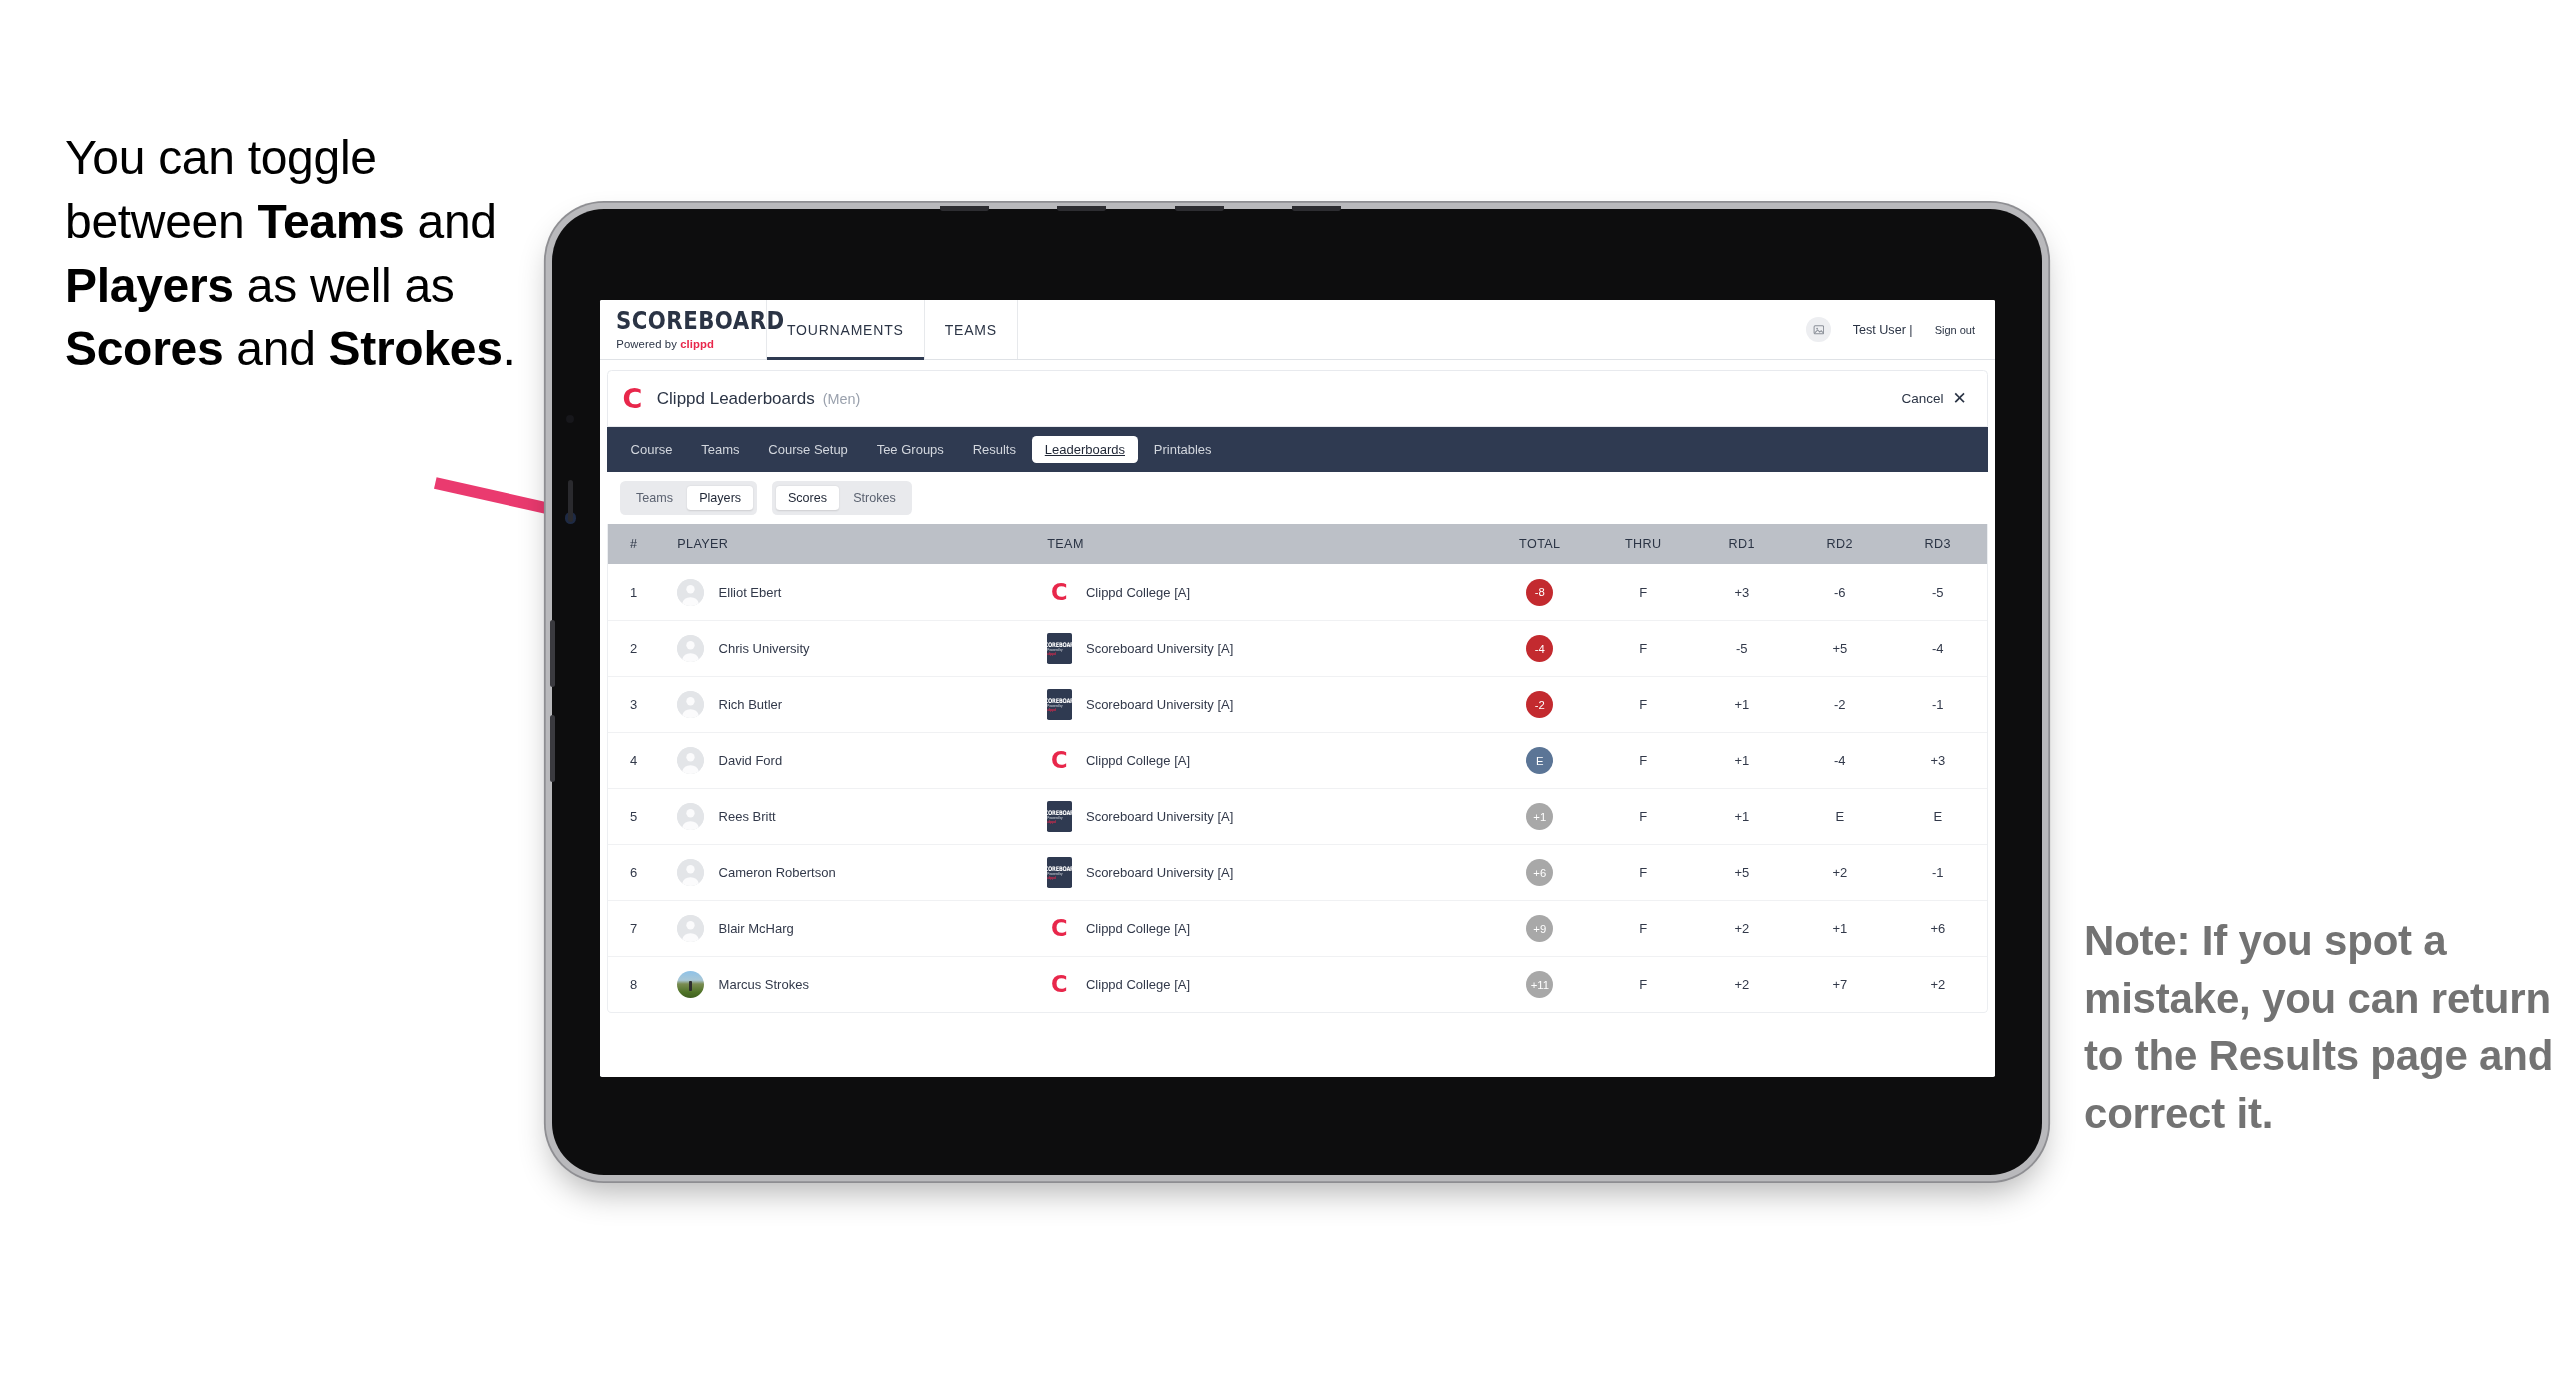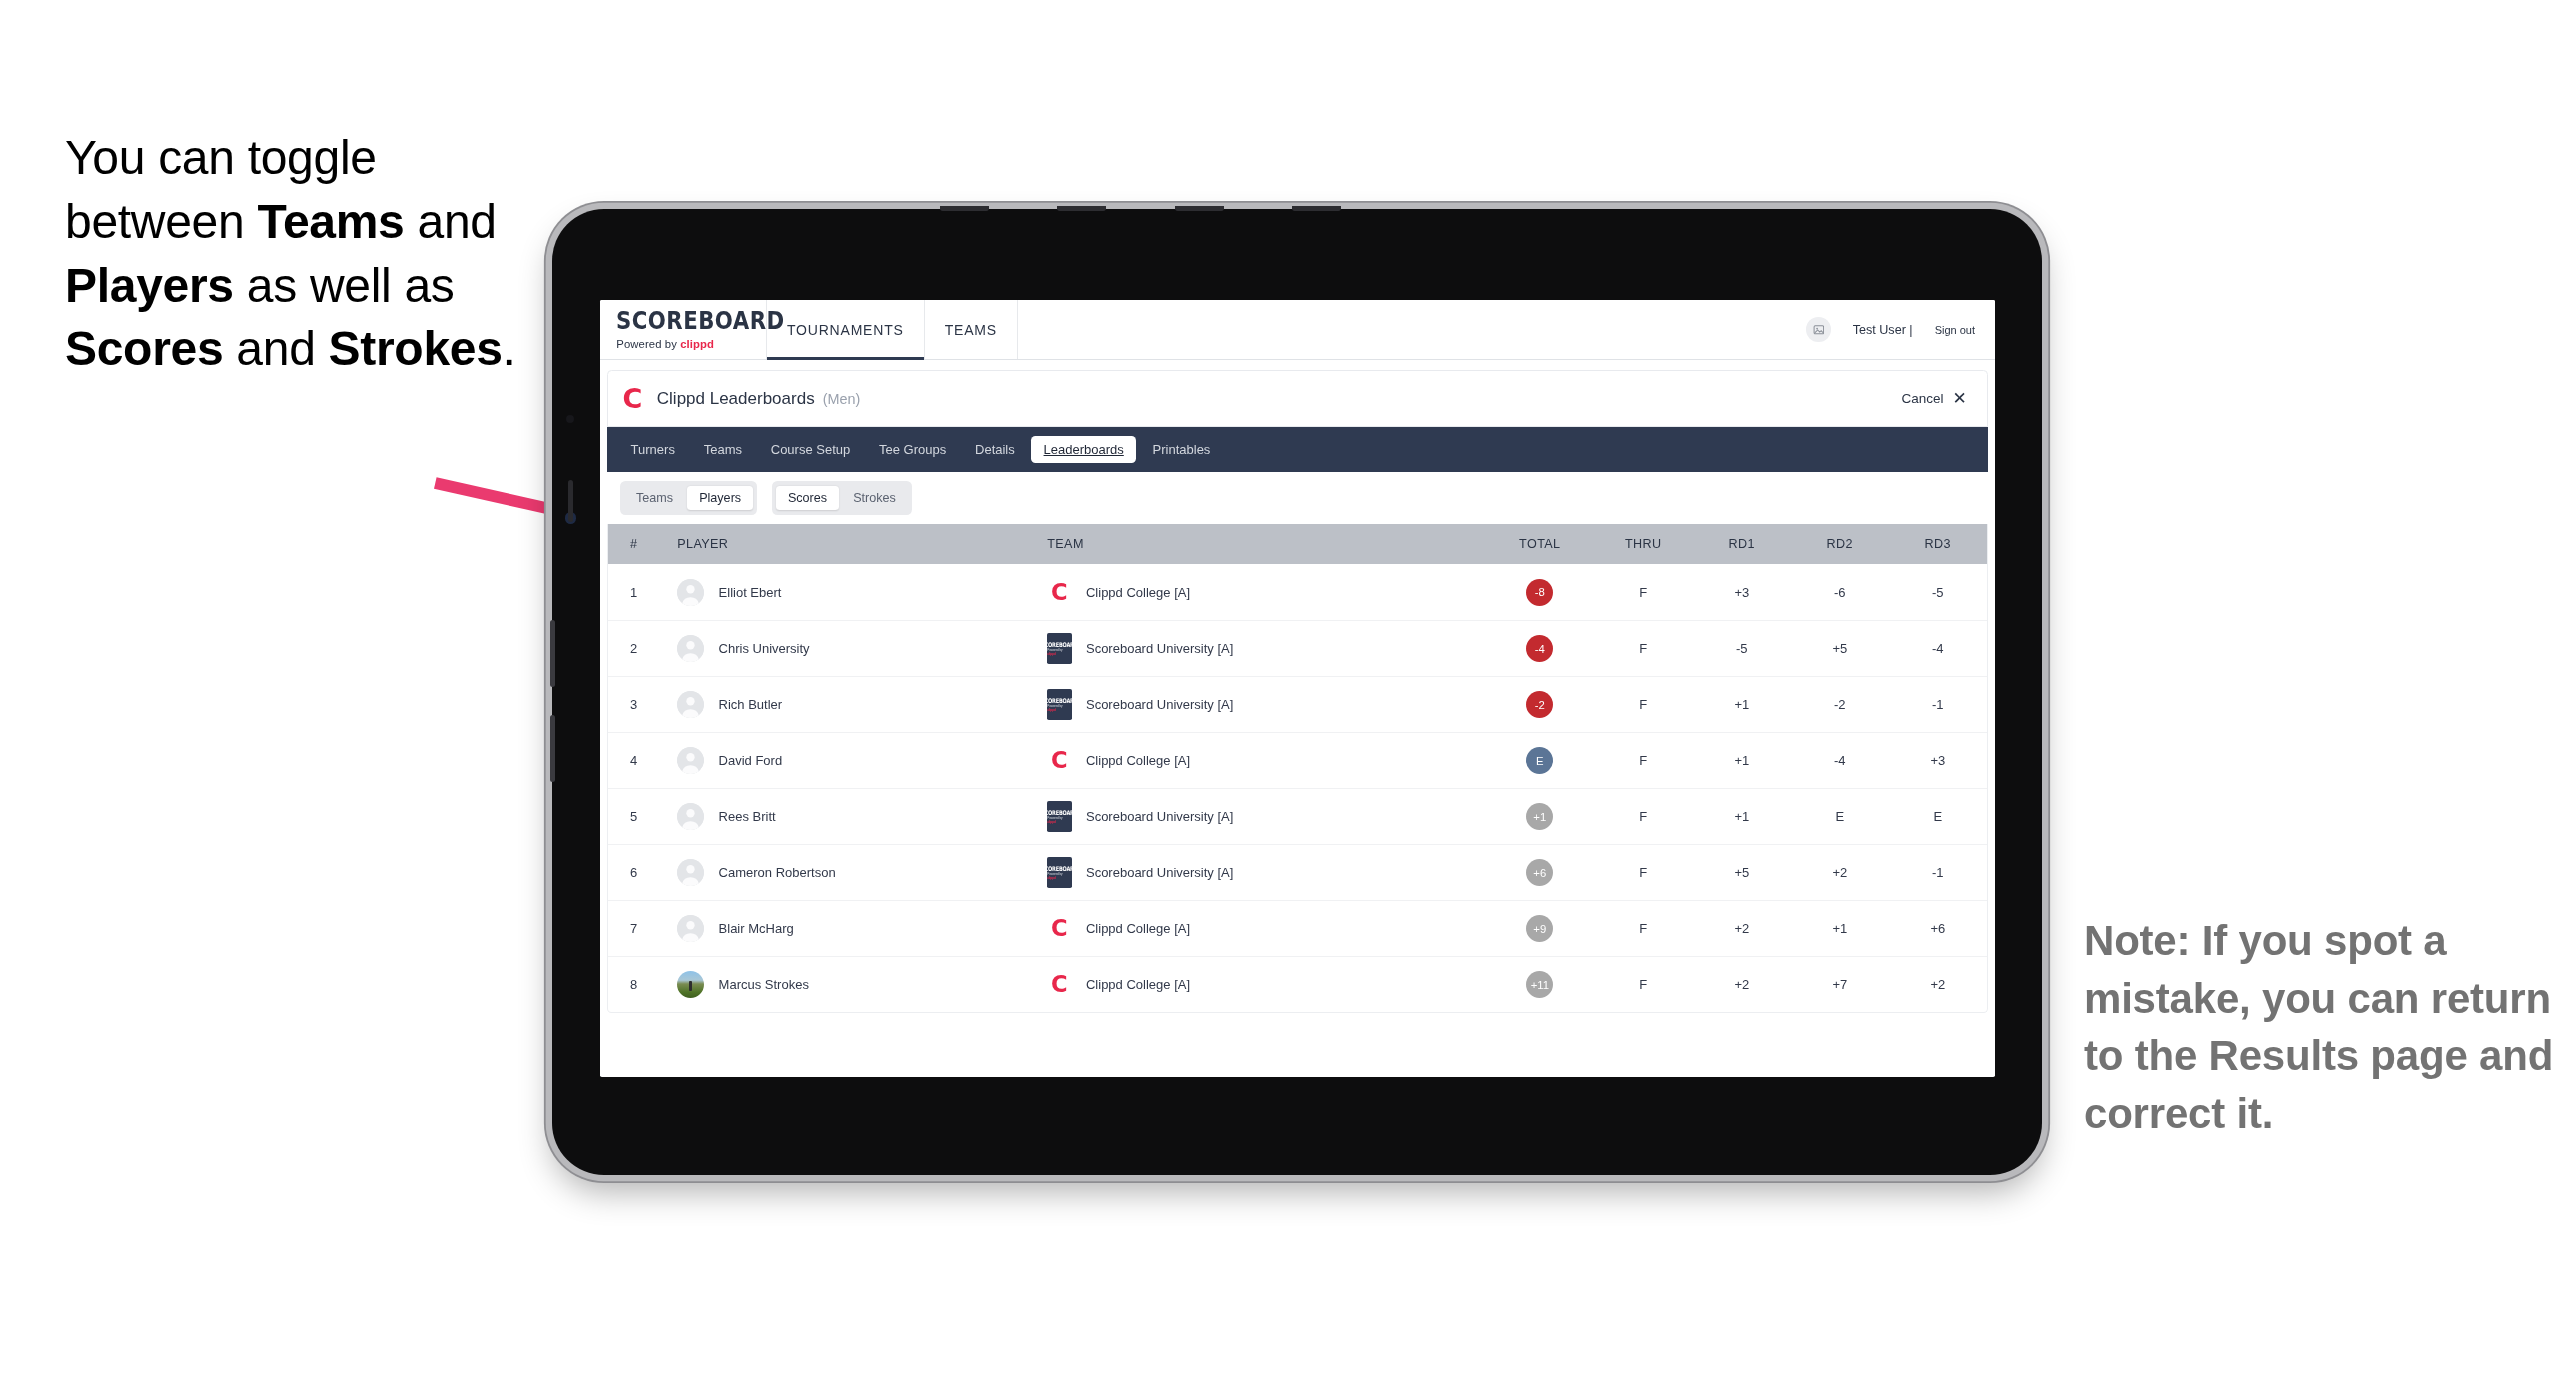--- a/index.html
+++ b/index.html
@@ -208,25 +208,25 @@
       <div class="ttitle">Clippd Leaderboards</div>
       <div class="tsub">(Men)</div>
       <div class="tspacer"></div>
       <div class="cancel">
         <span>Cancel</span>
         <span class="xg">✕</span>
       </div>
     </div>
 
     <div class="subnav">
-      <div class="stab">Turners</div>
+      <div class="stab">Course</div>
       <div class="stab">Teams</div>
       <div class="stab">Course Setup</div>
       <div class="stab">Tee Groups</div>
-      <div class="stab">Details</div>
+      <div class="stab">Results</div>
       <div class="stab active">Leaderboards</div>
       <div class="stab">Printables</div>
     </div>
 
     <div class="toggles">
       <div class="tgroup">
         <div class="tbtn">Teams</div>
         <div class="tbtn on">Players</div>
       </div>
       <div class="tgroup">

